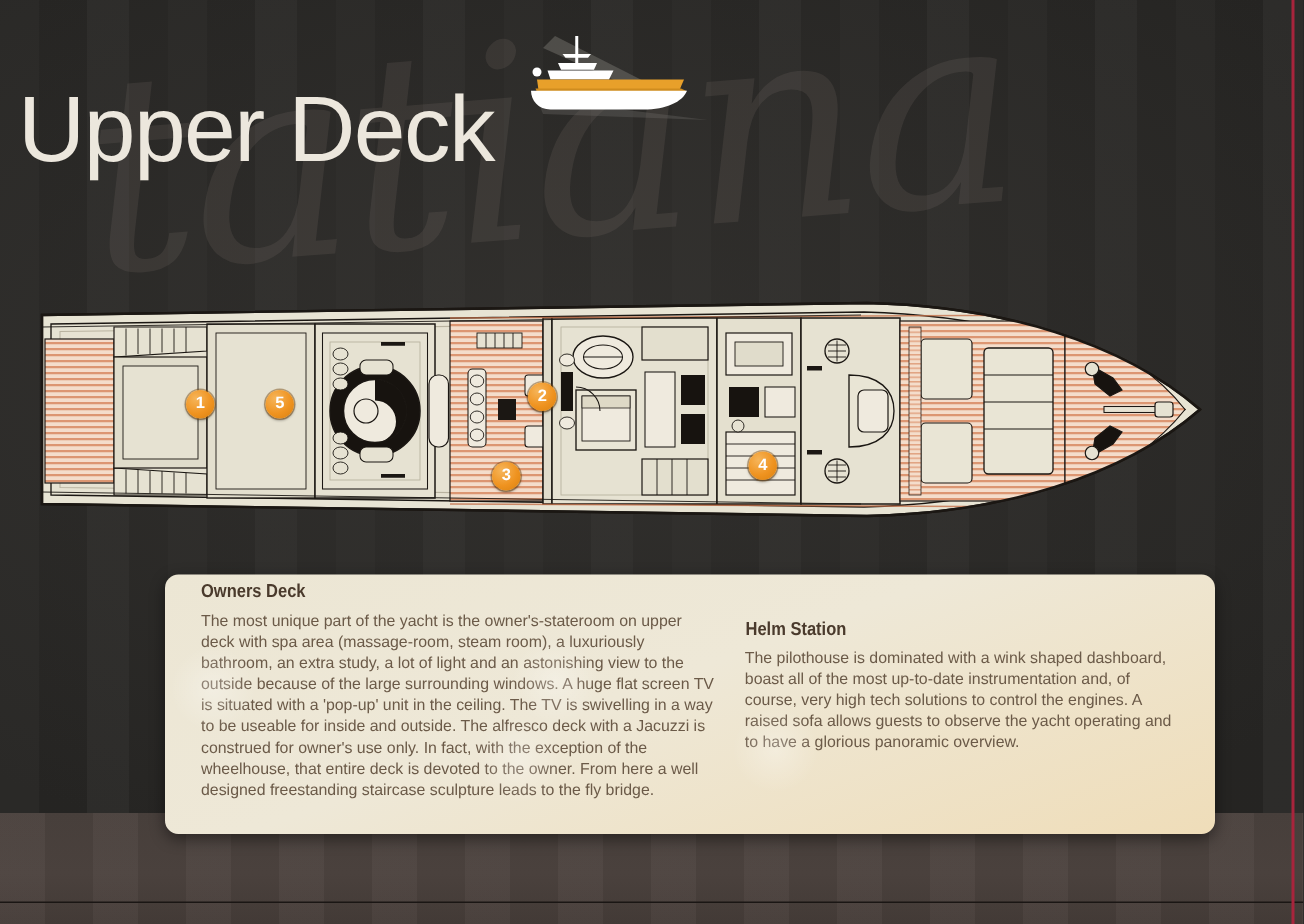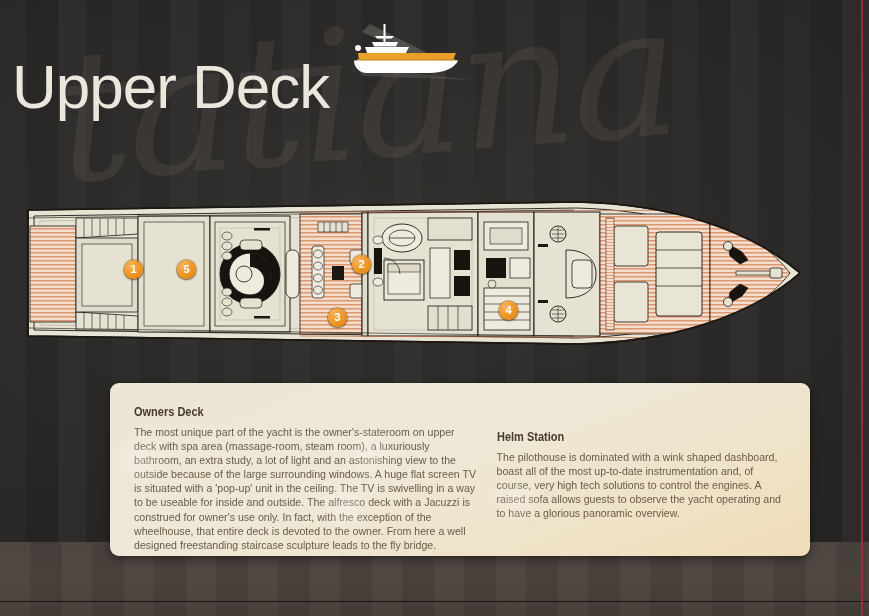--- a/index.html
+++ b/index.html
@@ -67,21 +67,21 @@
     z-index:5;pointer-events:none;
   }
 
   
   .panel{
     position:absolute;left:110px;top:383px;width:700px;height:173px;
     background:linear-gradient(160deg,#ece6d4 0%,#eee8d7 45%,#efddb9 100%);
     border-radius:9px;
     box-shadow:0 3px 10px rgba(0,0,0,0.45);
   }
-  .panel-inner{position:absolute;inset:0;padding:22px 24px 0 24px;display:flex;gap:20px;}
+  .panel-inner{position:absolute;inset:0;padding:4px 24px 0 24px;display:flex;gap:20px;}
   .col{box-sizing:border-box;}
   .col-left{width:355px;}
   .col-right{width:300px;margin-top:25px;}
   .sec-title{
     font-family:"Liberation Sans",sans-serif;
     font-weight:bold;font-size:12.5px;color:#4a3a2c;
     letter-spacing:0px;margin:0 0 6px 0;
     transform:scaleX(0.88);transform-origin:left center;
   }
   .sec-body{

